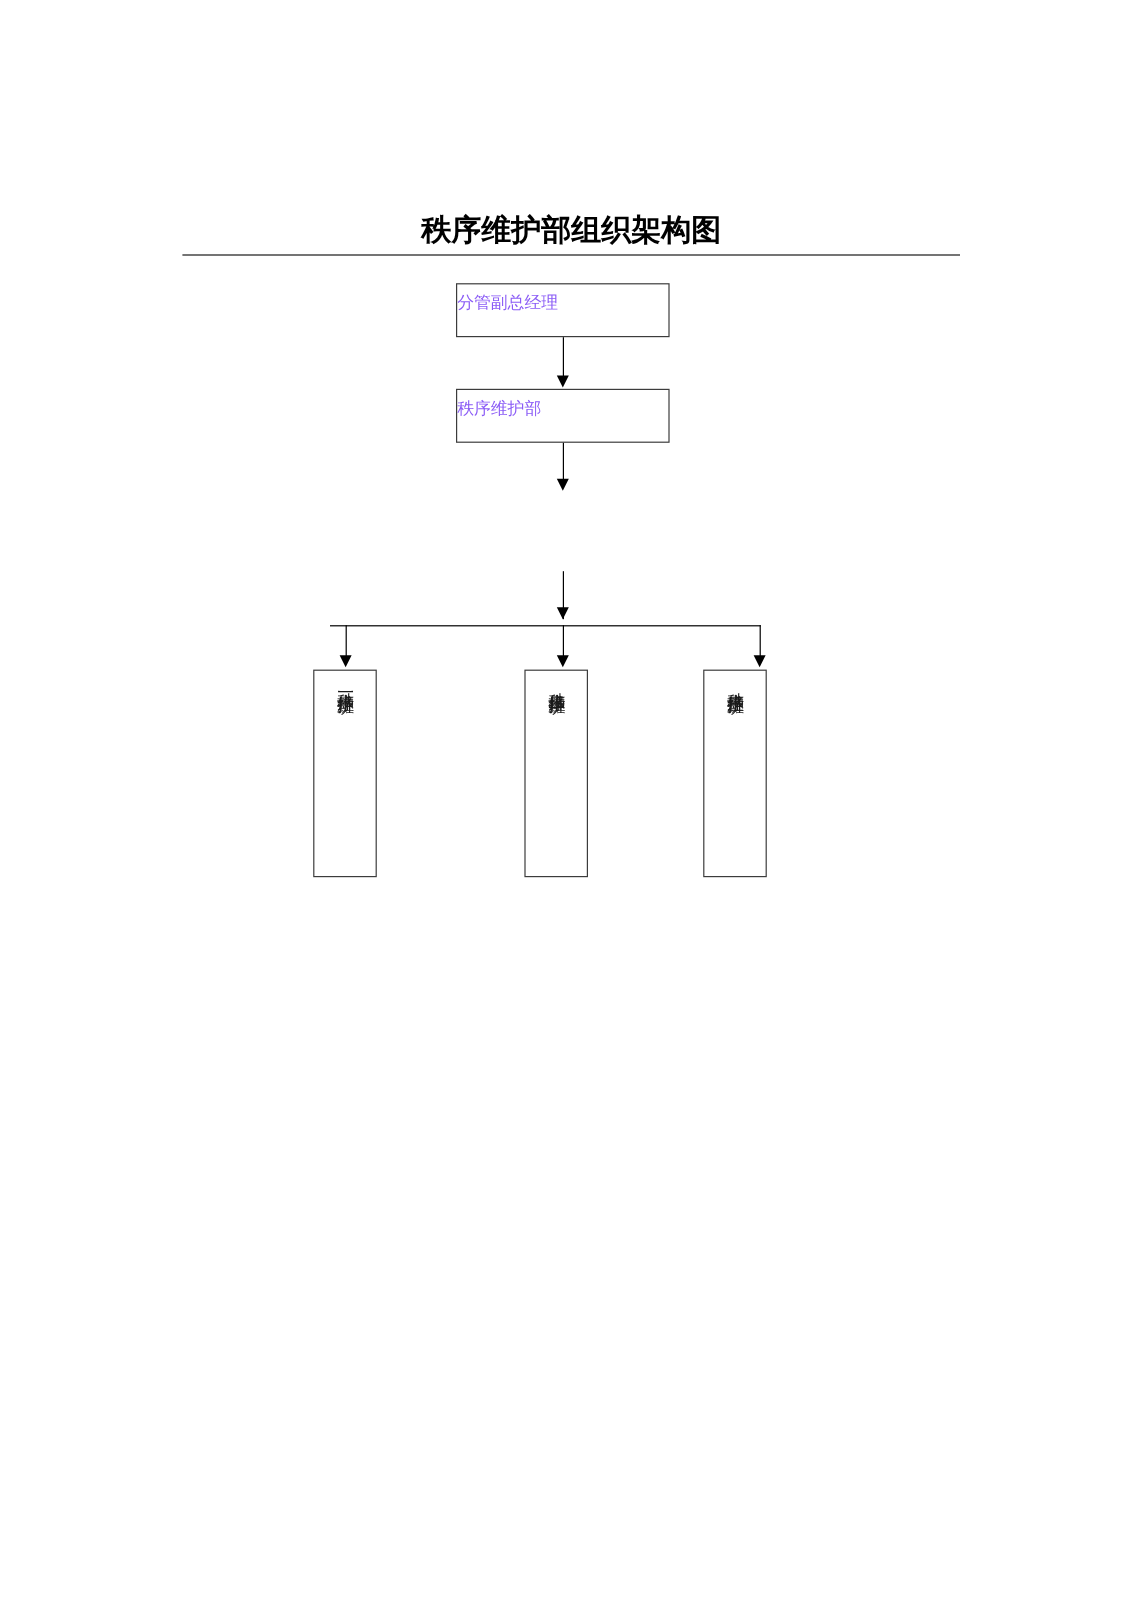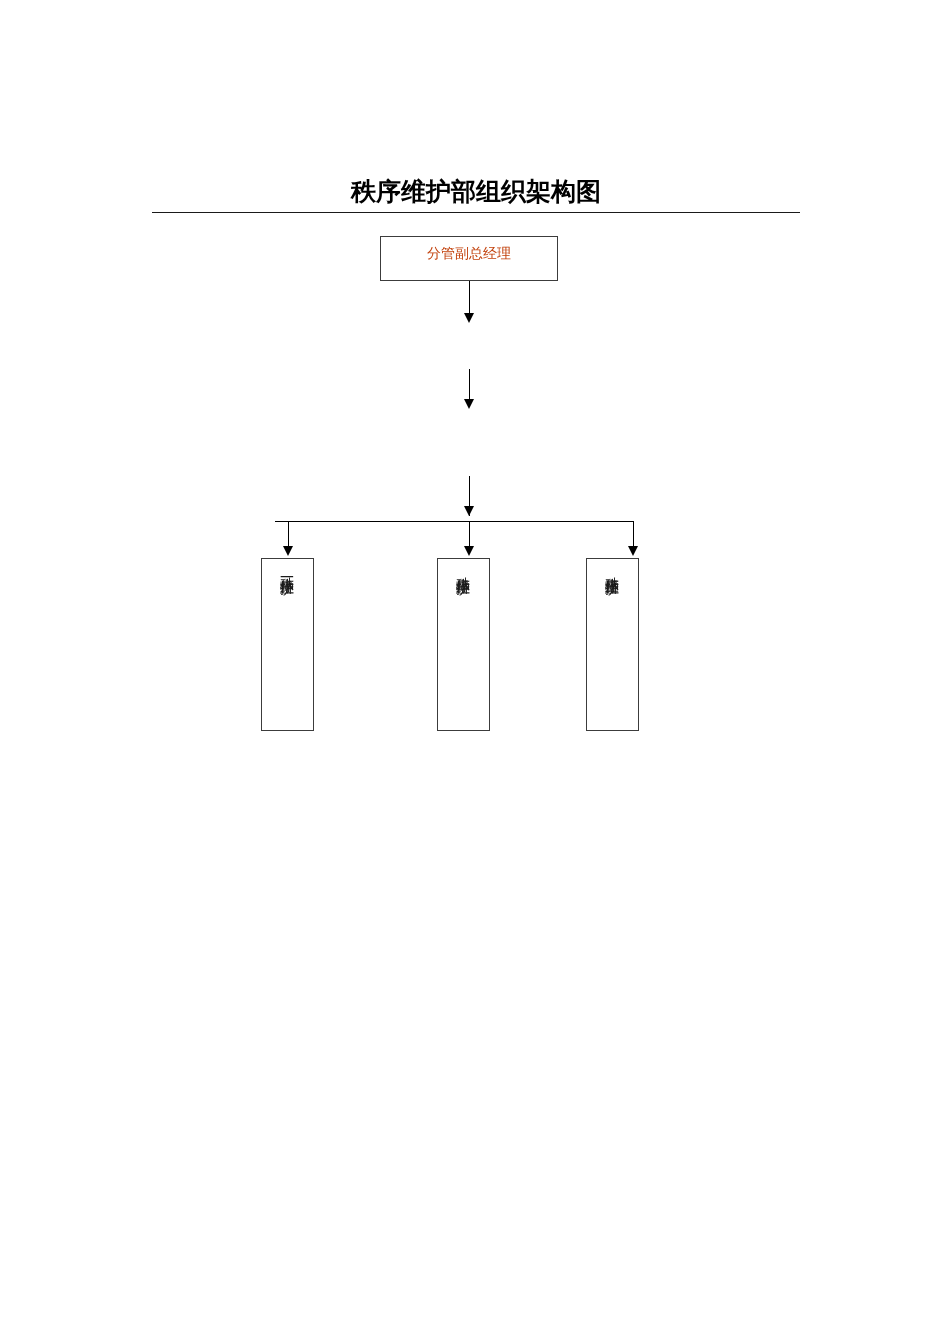--- a/index.html
+++ b/index.html
@@ -53,25 +53,25 @@
     box-sizing: border-box;
     border: 1.5px solid #3c3c3c;
     background: #ffffff;
   }
 
   .node-label-h {
     position: absolute;
     left: 0;
     right: 0;
     top: 6px;
-    text-align: center;
+    text-align: left;
     font-family: "DejaVu Serif", "Liberation Serif", serif;
     font-size: 14px;
     line-height: 20px;
-    color: #c2410c;
+    color: #8b5cf6;
     white-space: nowrap;
   }
 
   .node-label-v {
     position: absolute;
     left: 0;
     right: 0;
     top: 7px;
     margin: 0 auto;
     writing-mode: vertical-rl;
@@ -152,20 +152,23 @@
 
   <div class="title-rule"></div>
 
   <div class="node" id="node-vgm">
     <div class="node-label-h">分管副总经理</div>
   </div>
 
   <div class="vline" id="conn-1-line"></div>
   <div class="arrowhead" id="conn-1-arrow"></div>
 
+  <div class="node" id="node-dept">
+    <div class="node-label-h">秩序维护部</div>
+  </div>
 
   <div class="vline" id="conn-2-line"></div>
   <div class="arrowhead" id="conn-2-arrow"></div>
 
 
   <div class="vline" id="conn-3-line"></div>
   <div class="arrowhead" id="conn-3-arrow"></div>
 
   <div class="hline" id="bus-line"></div>
 

